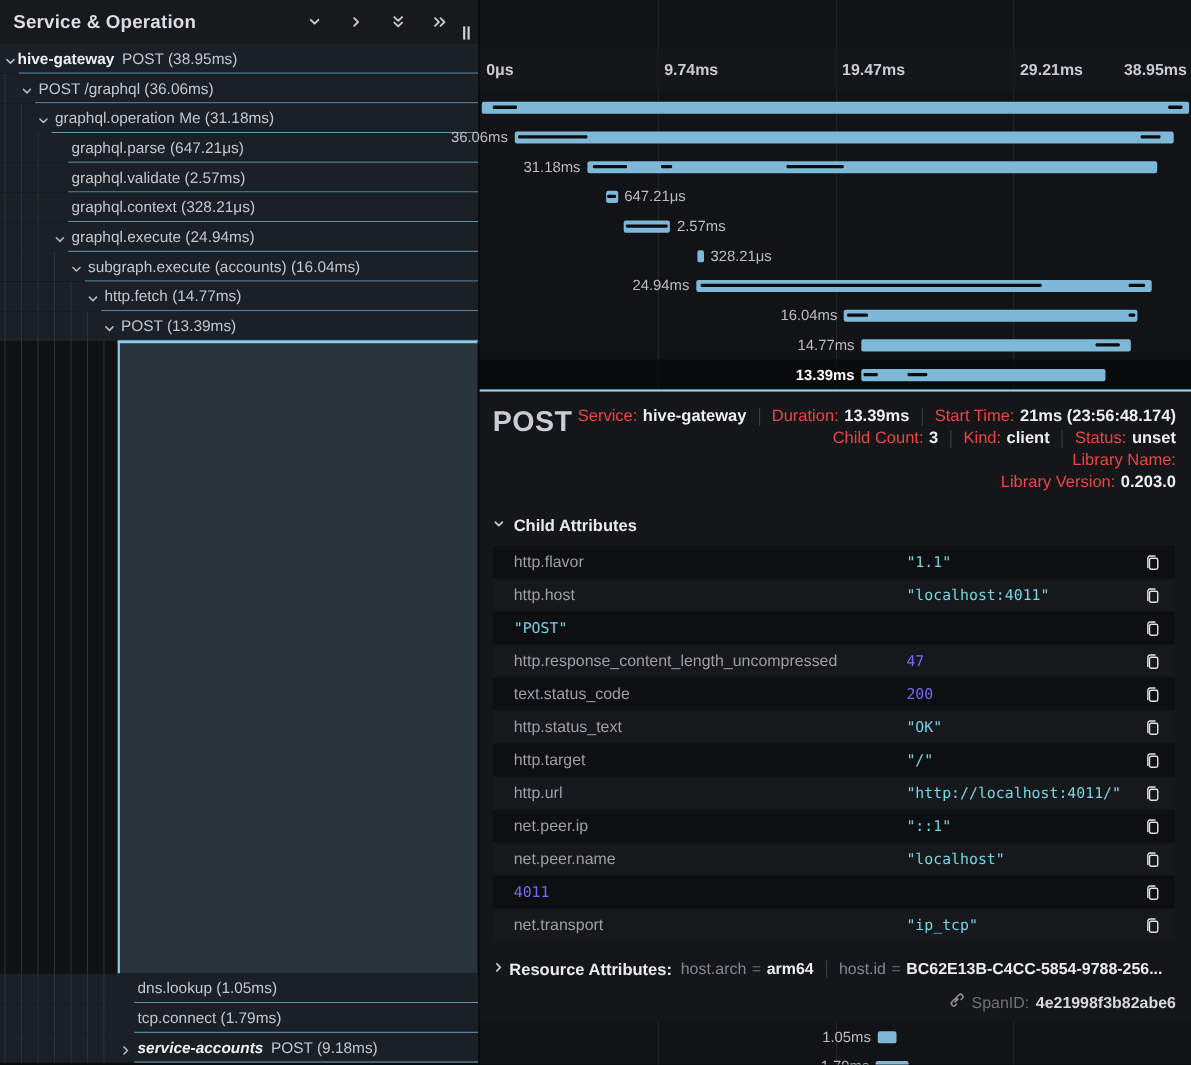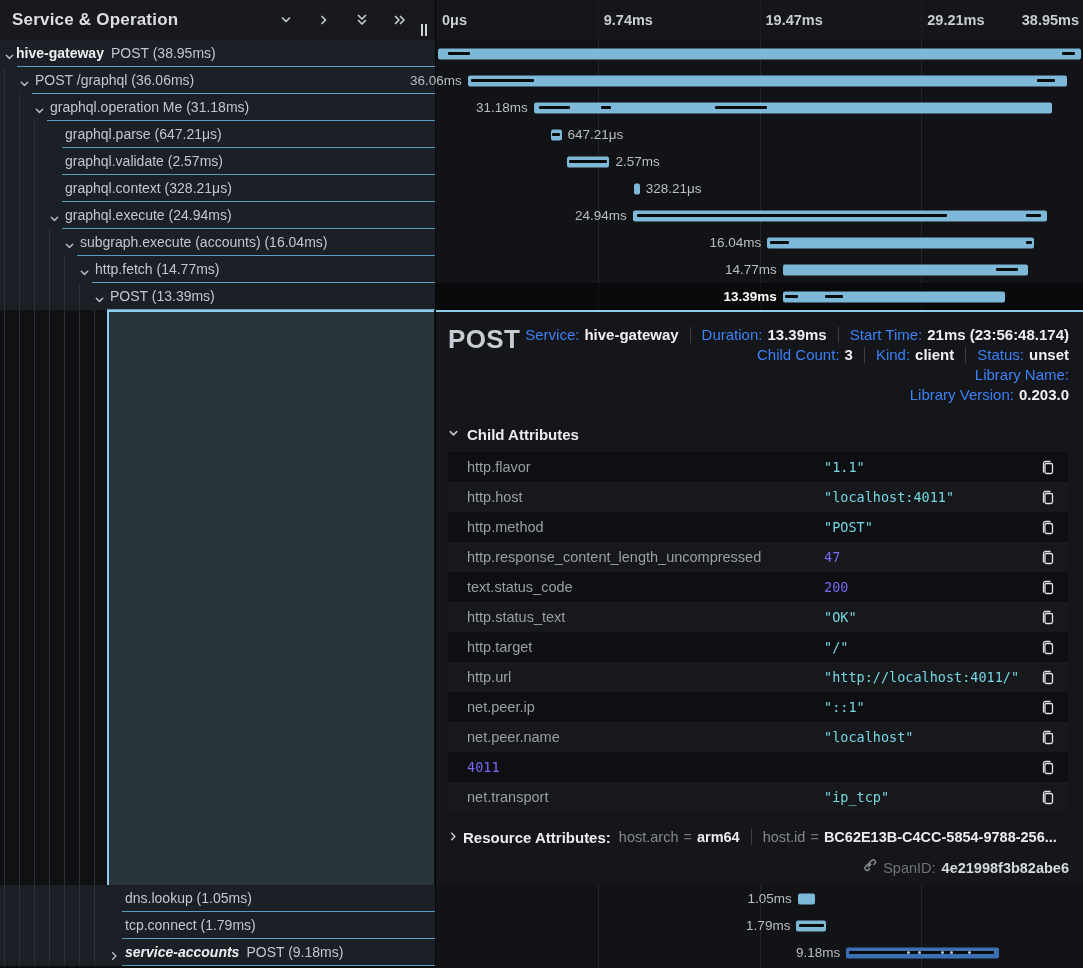--- a/index.html
+++ b/index.html
@@ -26,40 +26,40 @@
   .t-service{font-weight:700;color:#eceef2;margin-right:7px;}
   .t-service.italic{font-style:italic;}
 
   .detail-left{height:575px;position:relative;background:#0f1113;}
   .slate{position:absolute;left:107px;right:1px;top:0;bottom:0;background:#2a343b;
          border-left:2px solid #8ecdea;border-top:2px solid #8ecdea;}
 
   
   .right-pane{position:absolute;left:435px;top:0;width:648px;height:100%;background:#121316;border-left:1px solid #050607;}
   .grid{position:absolute;top:0;bottom:0;width:1px;background:#222528;z-index:1;}
-  .tl-header{height:40px;position:relative;z-index:2;background:rgba(23,25,29,.55);}
+  .tl-header{height:40px;position:relative;z-index:2;background:rgba(23,25,29,.55);margin-top:44px;}
   .tick-label{position:absolute;top:0;line-height:40px;font-size:14.5px;font-weight:600;color:#c9ccd3;white-space:nowrap;}
   .tl-row{height:27px;position:relative;z-index:2;}
   .tl-row.selected{background:rgba(2,3,4,.55);}
   .bar{position:absolute;top:50%;transform:translateY(-50%);height:11px;border-radius:2px;z-index:2;}
   .bar .btick{position:absolute;top:50%;transform:translateY(-50%);height:3px;background:#0a0b0c;border-radius:1px;}
   .bar .bdot{position:absolute;top:50%;transform:translateY(-50%);width:3px;height:3px;border-radius:50%;background:#a9c3e2;}
   .bar-label{position:absolute;top:0;line-height:27px;font-size:13.5px;color:#b9bdc4;white-space:nowrap;z-index:2;}
   .tl-row.selected .bar-label{color:#ffffff;font-weight:700;}
 
   
   .detail-right{height:575px;position:relative;z-index:3;background:#15161a;border-top:2px solid #8ecdea;
                 padding:10px 14px 0 12px;color:#d6d8dc;}
   .dh{display:flex;align-items:flex-start;}
   .d-title{font-size:26px;font-weight:600;color:#c8ccd4;letter-spacing:.4px;padding-top:2px;}
   .d-meta{flex:1;display:flex;flex-direction:column;align-items:flex-end;gap:3px;padding-top:4px;}
   .meta-line{display:flex;align-items:center;}
   .meta-group{display:flex;align-items:center;white-space:nowrap;}
   .meta-sep{width:1px;height:16px;background:#3b3e44;margin:0 11px;}
-  .meta-label{color:#3b82f6;font-size:15px;}
+  .meta-label{color:#ef4444;font-size:15px;}
   .meta-value{color:#edeff2;font-weight:700;font-size:15px;margin-left:5px;}
 
   .sec-hdr{display:flex;align-items:center;margin-top:22px;gap:8px;}
   .sec-hdr .chevd svg{stroke:#c6c9cf;fill:none;stroke-width:1.7;stroke-linecap:round;stroke-linejoin:round;}
   .sec-title{font-size:15px;font-weight:700;color:#e9ebee;}
 
   .attr-table{margin-top:9px;margin-right:1px;}
   .attr-row{display:flex;align-items:center;height:30px;padding:0 12px 0 19px;}
   .attr-row.odd{background:#0e0f12;}
   .attr-row.even{background:#17181c;}
@@ -419,21 +419,20 @@
             <span class="attr-key">http.host</span>
             <span class="attr-val string">"localhost:4011"</span>
             <div class="copy-btn">
               <svg width="15" height="17" viewBox="0 0 15 17">
                 <rect x="5" y="4.5" width="7.5" height="10" rx="1.5"></rect>
                 <path d="M10 2.5 H5.5 A2 2 0 0 0 3.5 4.5 V13"></path>
               </svg>
             </div>
           </div>
           <div class="attr-row odd">
-            <span class="attr-key">http.method</span>
             <span class="attr-val string">"POST"</span>
             <div class="copy-btn">
               <svg width="15" height="17" viewBox="0 0 15 17">
                 <rect x="5" y="4.5" width="7.5" height="10" rx="1.5"></rect>
                 <path d="M10 2.5 H5.5 A2 2 0 0 0 3.5 4.5 V13"></path>
               </svg>
             </div>
           </div>
           <div class="attr-row even">
             <span class="attr-key">http.response_content_length_uncompressed</span>

